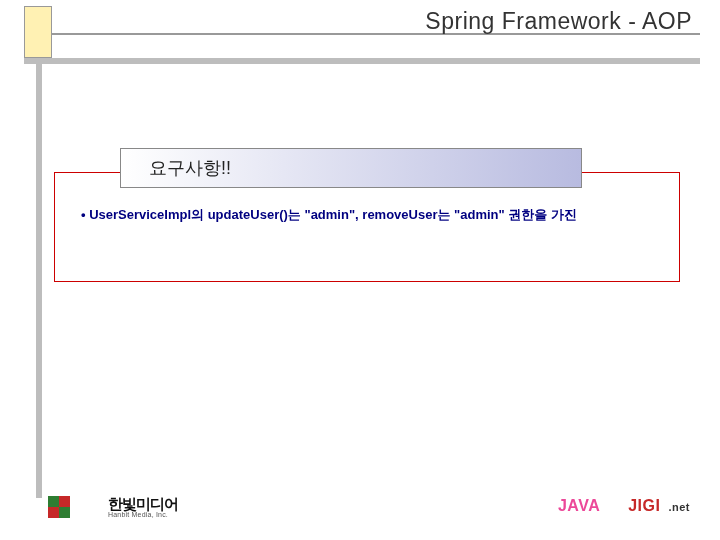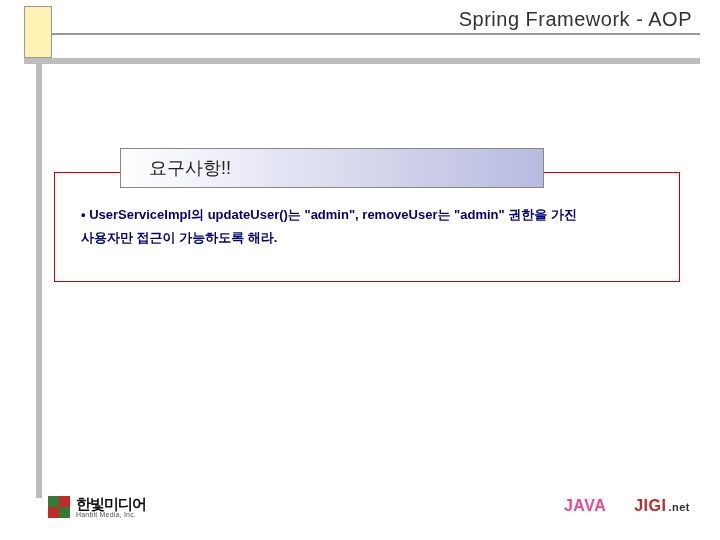--- a/index.html
+++ b/index.html
@@ -41,30 +41,30 @@
       left: 36px;
       top: 58px;
       width: 6px;
       height: 440px;
       background: #bdbdbd;
     }
     .page-title {
       position: absolute;
       right: 28px;
       top: 8px;
-      font-size: 20px;
+      font-size: 23px;
       color: #333;
       font-weight: 400;
       letter-spacing: 0.5px;
     }
     .callout-box {
       position: absolute;
       left: 120px;
       top: 148px;
-      width: 424px;
+      width: 462px;
       height: 40px;
       border: 1px solid #888;
       background: linear-gradient(to right, #ffffff 0%, #b8bbe0 100%);
       display: flex;
       align-items: center;
       padding-left: 28px;
       z-index: 2;
     }
     .callout-title {
       font-size: 18px;
@@ -107,53 +107,53 @@
       width: 11px; height: 11px;
     }
     .hb-logo .sq1 { background: #2e7d32; }
     .hb-logo .sq2 { background: #c62828; }
     .hb-logo .sq3 { background: #c62828; }
     .hb-logo .sq4 { background: #2e7d32; }
     .hb-text {
       display: flex;
       flex-direction: column;
       line-height: 1;
+      margin-left: 32px;
     }
     .hb-ko { font-size: 15px; font-weight: 800; color: #111; letter-spacing: -1px; }
     .hb-en { font-size: 7px; color: #555; letter-spacing: 0.2px; }
     .footer-right {
       position: absolute;
       right: 30px;
       bottom: 25px;
       font-size: 16px;
       font-weight: 800;
       letter-spacing: 0.5px;
     }
     .jj-java { color: #ec4899; }
     .jj-jigi { color: #c62828; margin-left: 28px; }
-    .jj-net { font-size: 11px; color: #333; font-weight: 600; margin-left: 2px; }
+    .jj-net { font-size: 11px; color: #333; font-weight: 600; margin-left: 8px; }
   </style>
 </head>
 <body>
 
 <div class="decor-box"></div>
 <div class="header-line-top"></div>
 <div class="header-line-bottom"></div>
 <div class="vbar"></div>
 
 <div class="page-title">Spring Framework - AOP</div>
 
 <div class="callout-box">
   <span class="callout-title">요구사항!!</span>
 </div>
 
 <div class="red-box">
   <p>
     <span>• UserServiceImpl의 updateUser()는 </span><span class="quoted">"admin"</span><span>, removeUser는 </span><span class="quoted">"admin"</span><span> 권한을 가진</span><br>
-    <span>사용자만 접근이 가능하도록 해라.</span>
   </p>
 </div>
 
 <div class="footer-left">
   <span class="hb-logo">
     <span class="sq sq1"></span>
       <span class="sq sq2"></span>
       <span class="sq sq3"></span>
       <span class="sq sq4"></span>
   </span>

